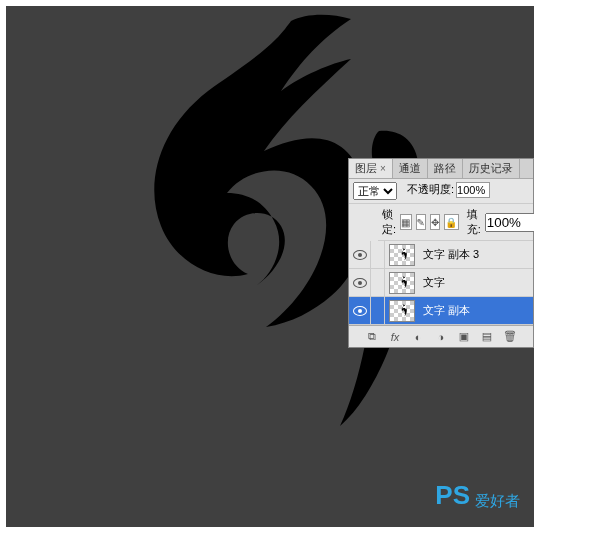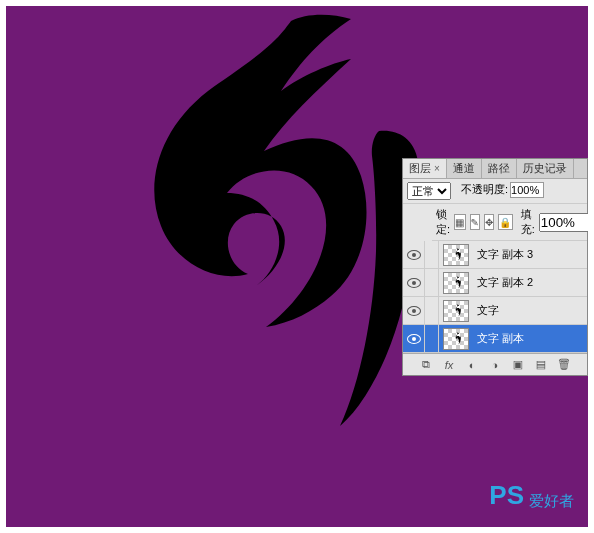--- a/index.html
+++ b/index.html
@@ -1,18 +1,18 @@
 <!DOCTYPE html>
 <html><head>
 <meta charset="utf-8">
 <style>
 * { margin: 0; padding: 0; box-sizing: border-box; }
 body { width: 594px; height: 533px; font-family: "Microsoft YaHei", sans-serif; position: relative; overflow: hidden; }
 .viewport { width: 594px; height: 533px; background: #fff; padding: 6px; }
-.canvas { width: 582px; height: 521px; background: #701a75; position: relative; overflow: hidden; }
+.canvas { width: 528px; height: 521px; background: #404040; position: relative; overflow: hidden; }
 .artwork { position: absolute; top: 5px; left: 110px; }
 .watermark-url { position: absolute; top: 246px; left: 400px; color: #2fad3f; font-size: 20px; font-weight: bold; font-family: Arial, sans-serif; text-shadow: 0 0 2px #fff, 0 0 2px #fff, 0 0 2px #fff, 0 0 2px #fff; }
 .panel { position: absolute; top: 152px; right: 0; width: 186px; background: #e6e6e6; border: 1px solid #888; font-size: 11px; }
 .panel-tabs { display: flex; background: #d1d1d1; border-bottom: 1px solid #aaa; height: 20px; align-items: stretch; }
 .panel-tab { padding: 3px 6px; border-right: 1px solid #aaa; color: #333; cursor: pointer; display:flex; align-items:center; }
 .panel-tab.active { background: #e6e6e6; font-weight: normal; }
 .tab-close { margin-left: 3px; font-size: 10px; color: #666; }
 .panel-opts { display: flex; align-items: flex-start; padding: 3px 4px; gap: 2px; border-bottom: 1px solid #ccc; }
 .panel-opts select { font-size: 11px; height: 18px; }
 .panel-opts .lbl { white-space: nowrap; }
@@ -104,34 +104,20 @@
               <span class="eye"></span>
             </div>
           <div class="link-col"></div>
           <div class="thumb-col">
               <div class="thumb checker">
                 <svg viewBox="0 0 20 20">
                   <path fill="#000" d="M11 2c2 0 3 1 3 1-2 1-3 2-4 4 2-1 4-1 5 1 1 2 0 5-2 6 1-2 1-4 0-5-1-1-3 0-3 2 0-1 1-2 2-2 1 0 1 1 0 2 1 0 2-1 1-2-1-1-2 0-3 1-1-2 0-5 2-6l-1-2z M15 7c1 0 1 1 1 2 0 3-1 6-3 8 1-3 2-6 2-9v-1z"></path>
                 </svg>
               </div>
             </div>
-          <div class="layer-name">文字 副本 2</div>
-        </div>
-        <div class="layer-row">
-          <div class="vis-col">
-              <span class="eye"></span>
-            </div>
-          <div class="link-col"></div>
-          <div class="thumb-col">
-              <div class="thumb checker">
-                <svg viewBox="0 0 20 20">
-                  <path fill="#000" d="M11 2c2 0 3 1 3 1-2 1-3 2-4 4 2-1 4-1 5 1 1 2 0 5-2 6 1-2 1-4 0-5-1-1-3 0-3 2 0-1 1-2 2-2 1 0 1 1 0 2 1 0 2-1 1-2-1-1-2 0-3 1-1-2 0-5 2-6l-1-2z M15 7c1 0 1 1 1 2 0 3-1 6-3 8 1-3 2-6 2-9v-1z"></path>
-                </svg>
-              </div>
-            </div>
           <div class="layer-name">文字</div>
         </div>
         <div class="layer-row selected">
           <div class="vis-col">
               <span class="eye"></span>
             </div>
           <div class="link-col"></div>
           <div class="thumb-col">
               <div class="thumb checker">
                 <svg viewBox="0 0 20 20">

